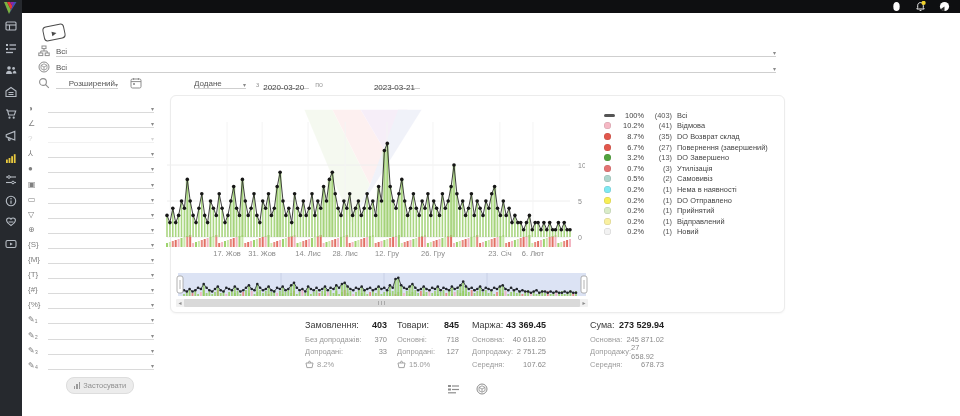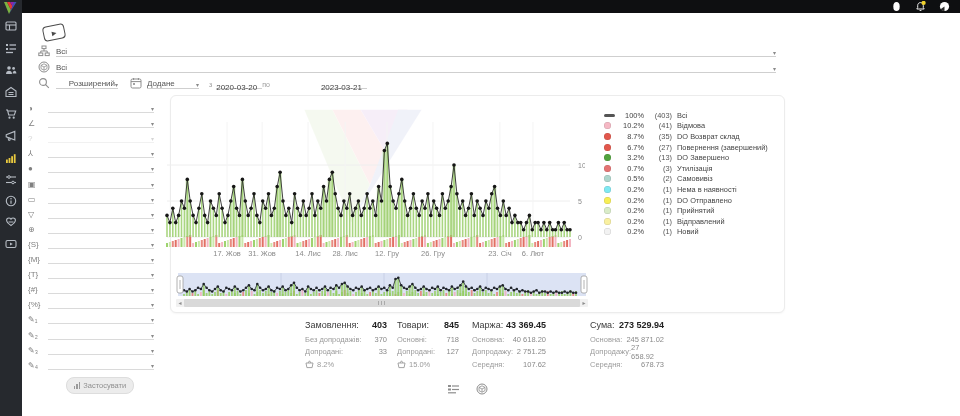--- a/index.html
+++ b/index.html
@@ -219,26 +219,26 @@
     </div>
     <span style="flex:none;margin-right:5px;">
       <svg width="12" height="12" viewBox="0 0 12 12">
           <rect x="1" y="2" width="10" height="9" rx="1.5" fill="none" stroke="#8d8d8d" stroke-width="1"></rect>
           <line x1="1" y1="4.6" x2="11" y2="4.6" stroke="#8d8d8d" stroke-width="1"></line>
           <line x1="3.6" y1="1" x2="3.6" y2="3" stroke="#8d8d8d" stroke-width="1"></line>
           <line x1="8.4" y1="1" x2="8.4" y2="3" stroke="#8d8d8d" stroke-width="1"></line>
           <rect x="3" y="6.2" width="2" height="1.6" fill="#8d8d8d"></rect>
         </svg>
     </span>
-    <div class="hline" style="width:52px;display:flex;justify-content:space-between;align-items:flex-end;height:12px;margin-right:10px;">
+    <div class="hline" style="width:52px;display:flex;justify-content:space-between;align-items:flex-end;height:12px;margin-right:10px;margin-left:47px;">
       <span class="sel-txt">Додане</span>
       <span class="caret">▾</span>
     </div>
     <span class="tiny-lbl" style="margin:0 4px 1px 0;">з</span>
-    <div class="hline" style="width:46px;height:12px;">
+    <div class="hline" style="width:46px;height:12px;margin-right:6px;">
       <span class="date-txt">2020-03-20</span>
     </div>
     <span class="tiny-lbl" style="margin:0 4px 1px 0;">по</span>
     <div class="hline" style="width:46px;height:12px;margin-left:47px;">
       <span class="date-txt">2023-03-21</span>
     </div>
   </div>
 
   <div id="filterPanel">
       <div class="frow" style="top: 99px;">

